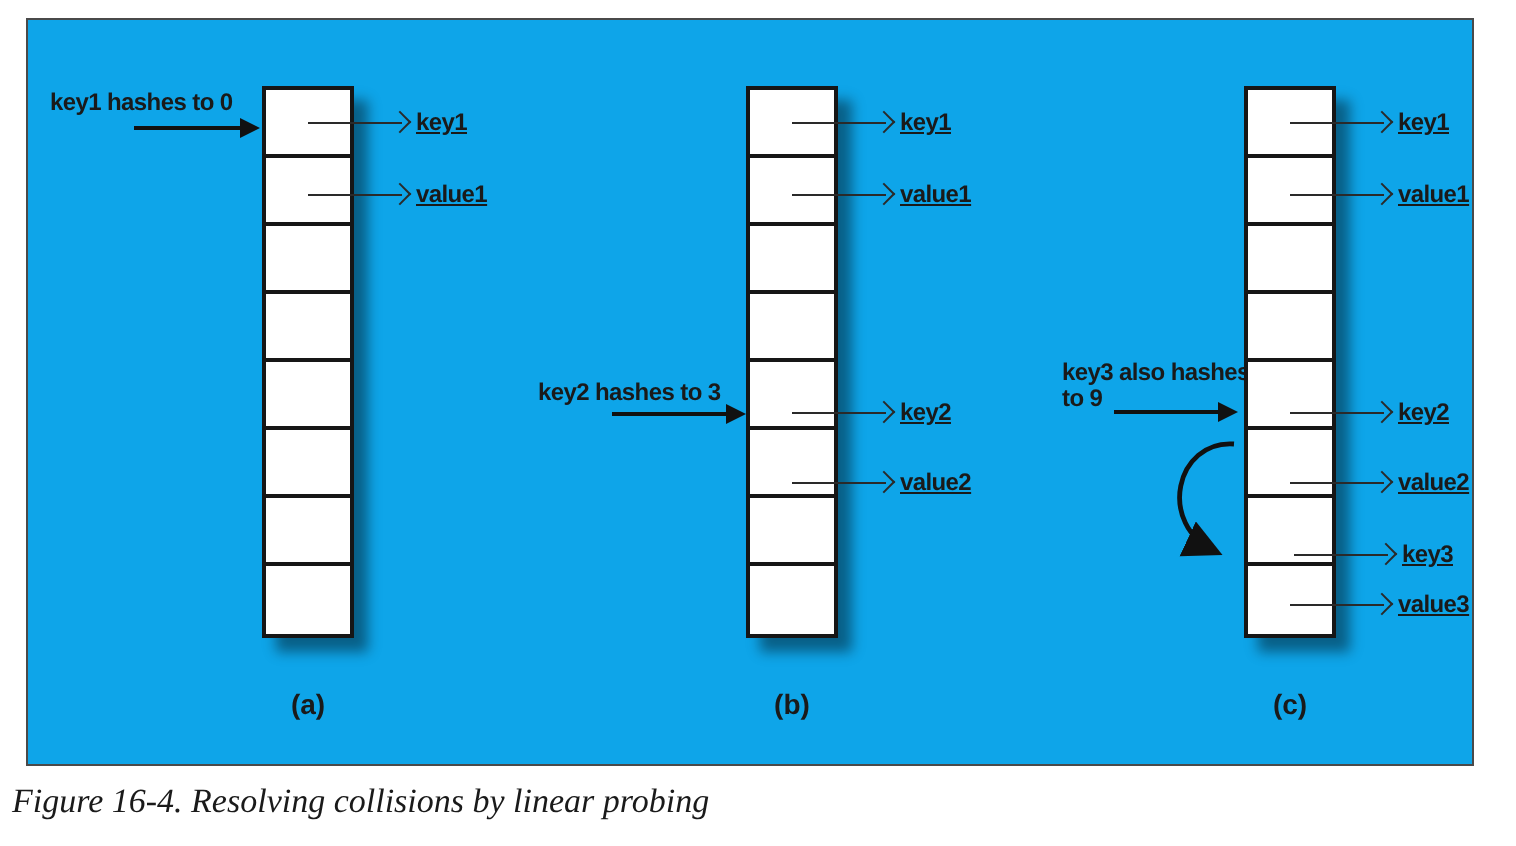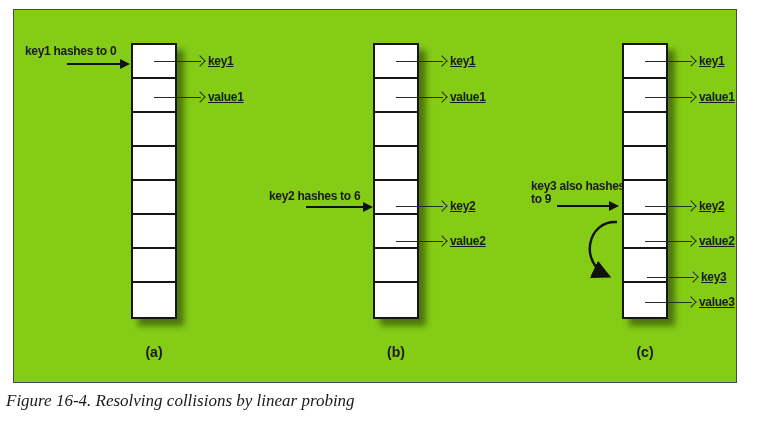--- a/index.html
+++ b/index.html
@@ -10,21 +10,21 @@
     color: #1a1a1a;
     position: relative;
     overflow: hidden;
   }
   .page { position: relative; width: 758px; height: 423px; background: #fff; }
 
   .frame {
     position: absolute; left: 13px; top: 9px;
     width: 724px; height: 374px;
     border: 1px solid #4a4a4a;
-    background: #84cc16;
+    background: #0ea5e9;
     padding-left: 14px;
   }
 
   
   .array {
     position: absolute;
     width: 46px;
     border: 2px solid #161616;
     background: #fff;
     box-shadow: 7px 7px 6px rgba(0,0,0,0.42);
@@ -132,21 +132,21 @@
       <div class="pointer" style="left:140px; top:87px">
         <span class="pline"></span>
           <span class="chev"></span>
           <span class="plabel">value1</span>
       </div>
 
       <div class="dlabel" style="left:110px">(a)</div>
     </div>
 
     <div>
-      <div class="annotation" style="left:255px; top:180px">key2 hashes to 6</div>
+      <div class="annotation" style="left:255px; top:180px">key2 hashes to 3</div>
       <div class="fat-arrow" style="left:292px; top:197px; width:67px">
         <span class="fa-line"></span>
           <span class="fa-head"></span>
       </div>
 
       <div class="array" style="left:359px; top:33px">
         <div class="cell"></div>
         <div class="cell"></div>
         <div class="cell"></div>
         <div class="cell"></div>

